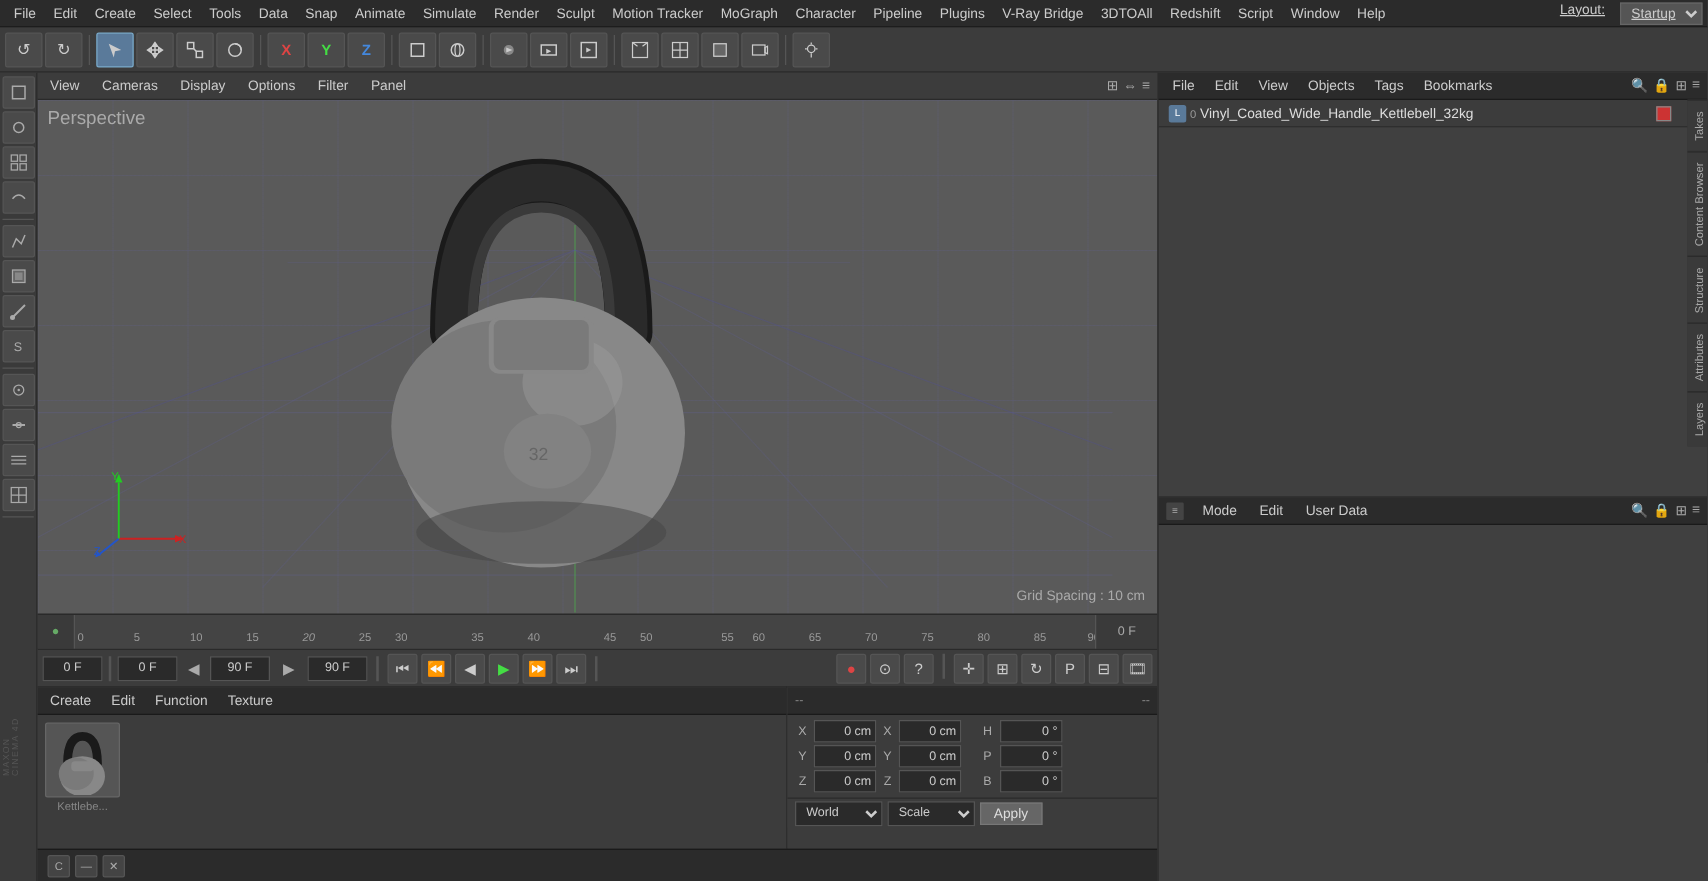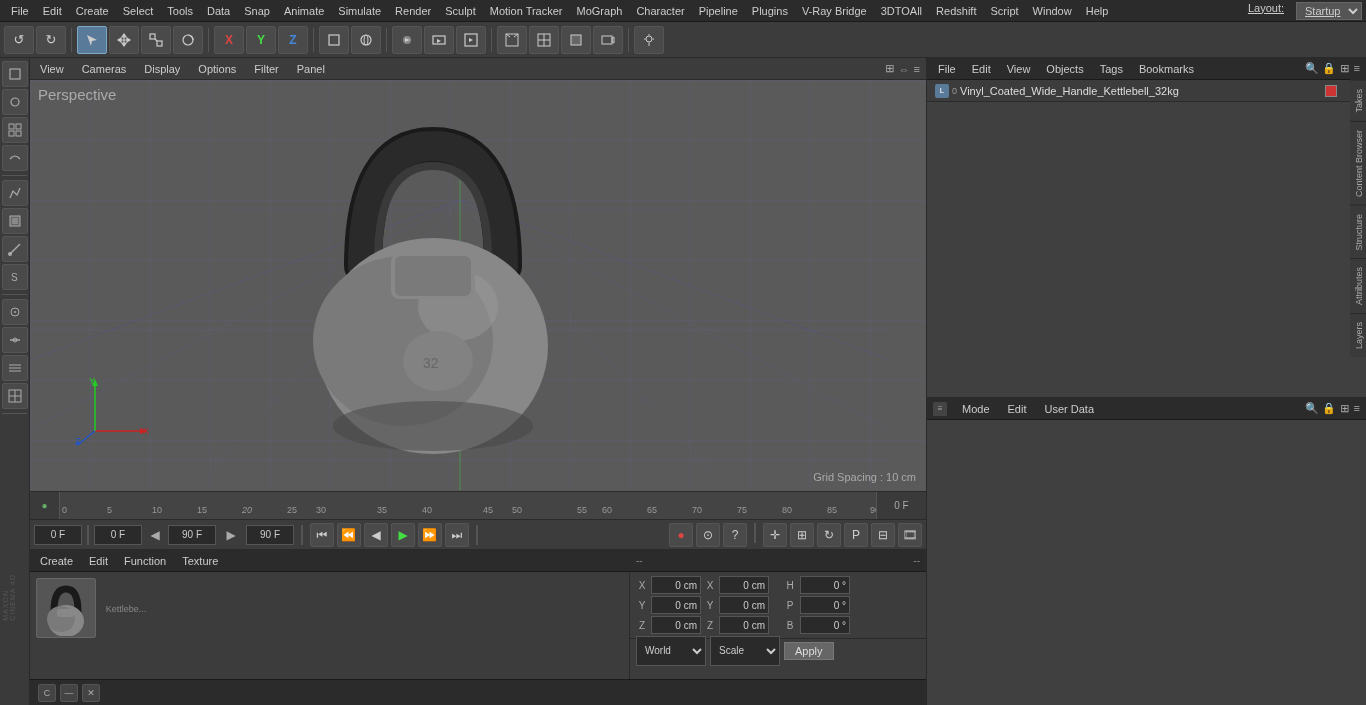--- a/index.html
+++ b/index.html
@@ -363,21 +363,21 @@
       padding: 0 6px;
       gap: 4px;
       border-top: 1px solid #2a2a2a;
       flex-shrink: 0;
     }
     .bottom-dropdown {
       background: #2a2a2a;
       border: 1px solid #555;
       color: #ccc;
       font-size: 10px;
-      height: 30px;
+      height: 20px;
       padding: 0 4px;
       min-width: 70px;
     }
     .apply-btn {
       background: #666;
       border: 1px solid #777;
       color: #ddd;
       font-size: 11px;
       height: 18px;
       padding: 0 10px;
@@ -867,21 +867,21 @@
       <div class="bottom-top-row">
 
         <div class="obj-panel">
           <div class="obj-panel-header">
             <div class="obj-panel-header-item">Create</div>
             <div class="obj-panel-header-item">Edit</div>
             <div class="obj-panel-header-item">Function</div>
             <div class="obj-panel-header-item">Texture</div>
           </div>
           <div class="obj-panel-content">
-            <div style="display:flex;align-items:center;">
+            <div style="display:flex;flex-direction:column;">
               <div class="obj-thumbnail">
 
                 <svg width="55" height="55" viewBox="0 0 55 55">
                   <path d="M15 30 Q15 8 27 8 Q39 8 39 30" fill="none" stroke="#1a1a1a" stroke-width="7" stroke-linecap="round"></path>
                   <ellipse cx="27" cy="40" rx="18" ry="16" fill="#888"></ellipse>
                   <ellipse cx="22" cy="38" rx="14" ry="13" fill="#7a7a7a"></ellipse>
                   <rect x="18" y="28" width="18" height="8" rx="3" fill="#888"></rect>
                 </svg>
               </div>
               <div class="obj-thumbnail-label">Kettlebe...</div>

